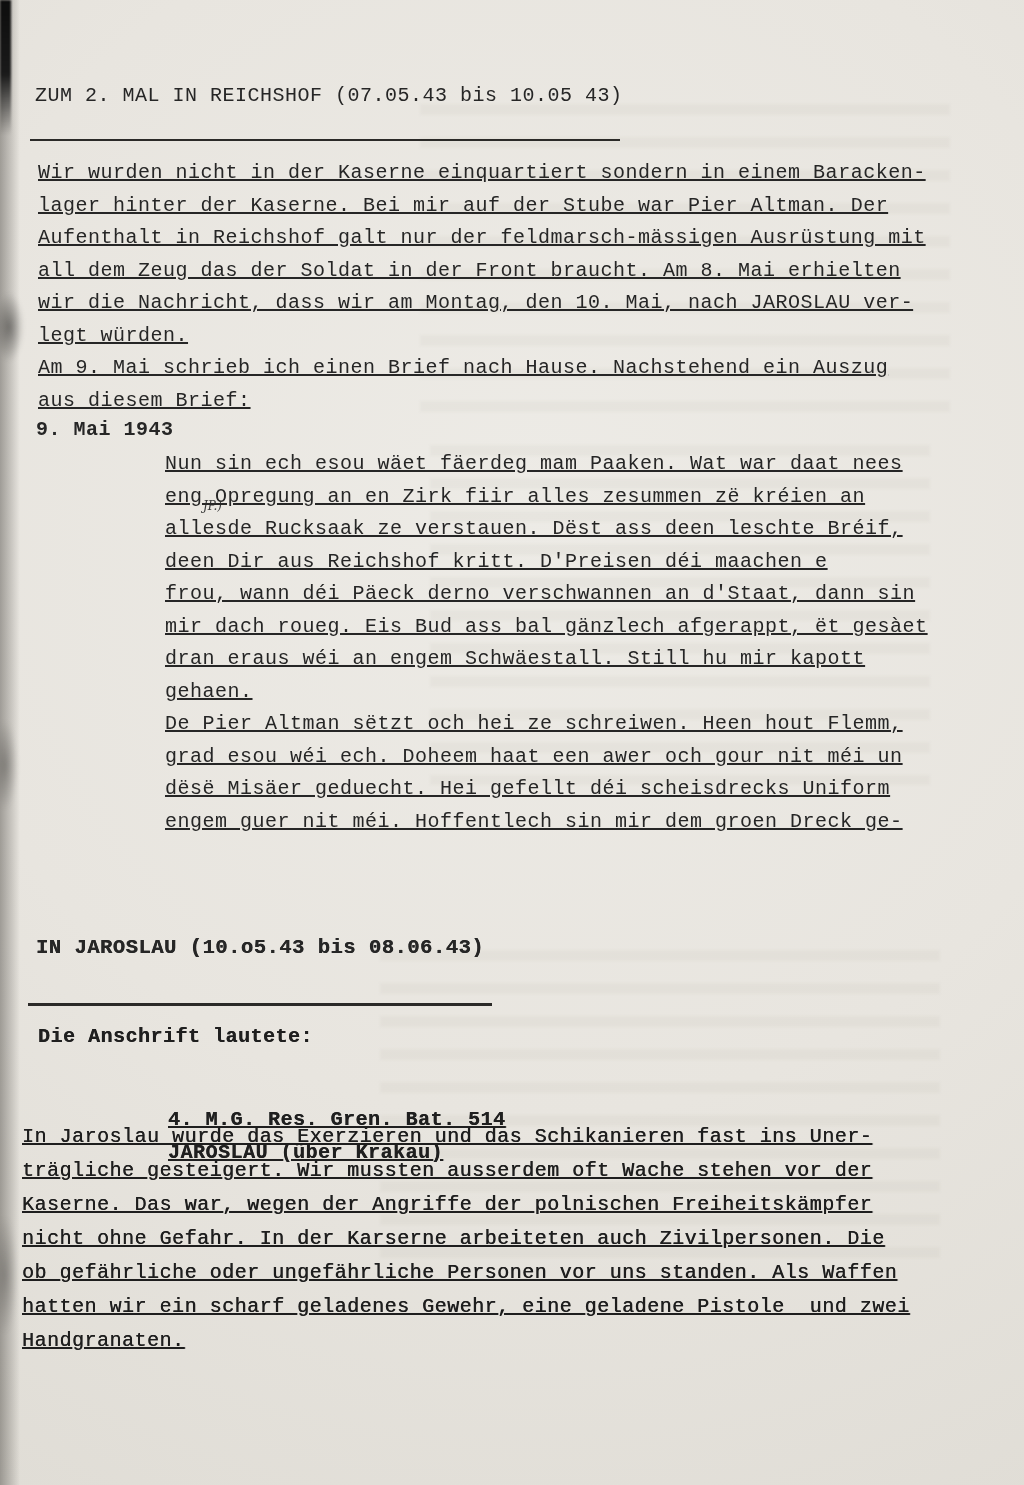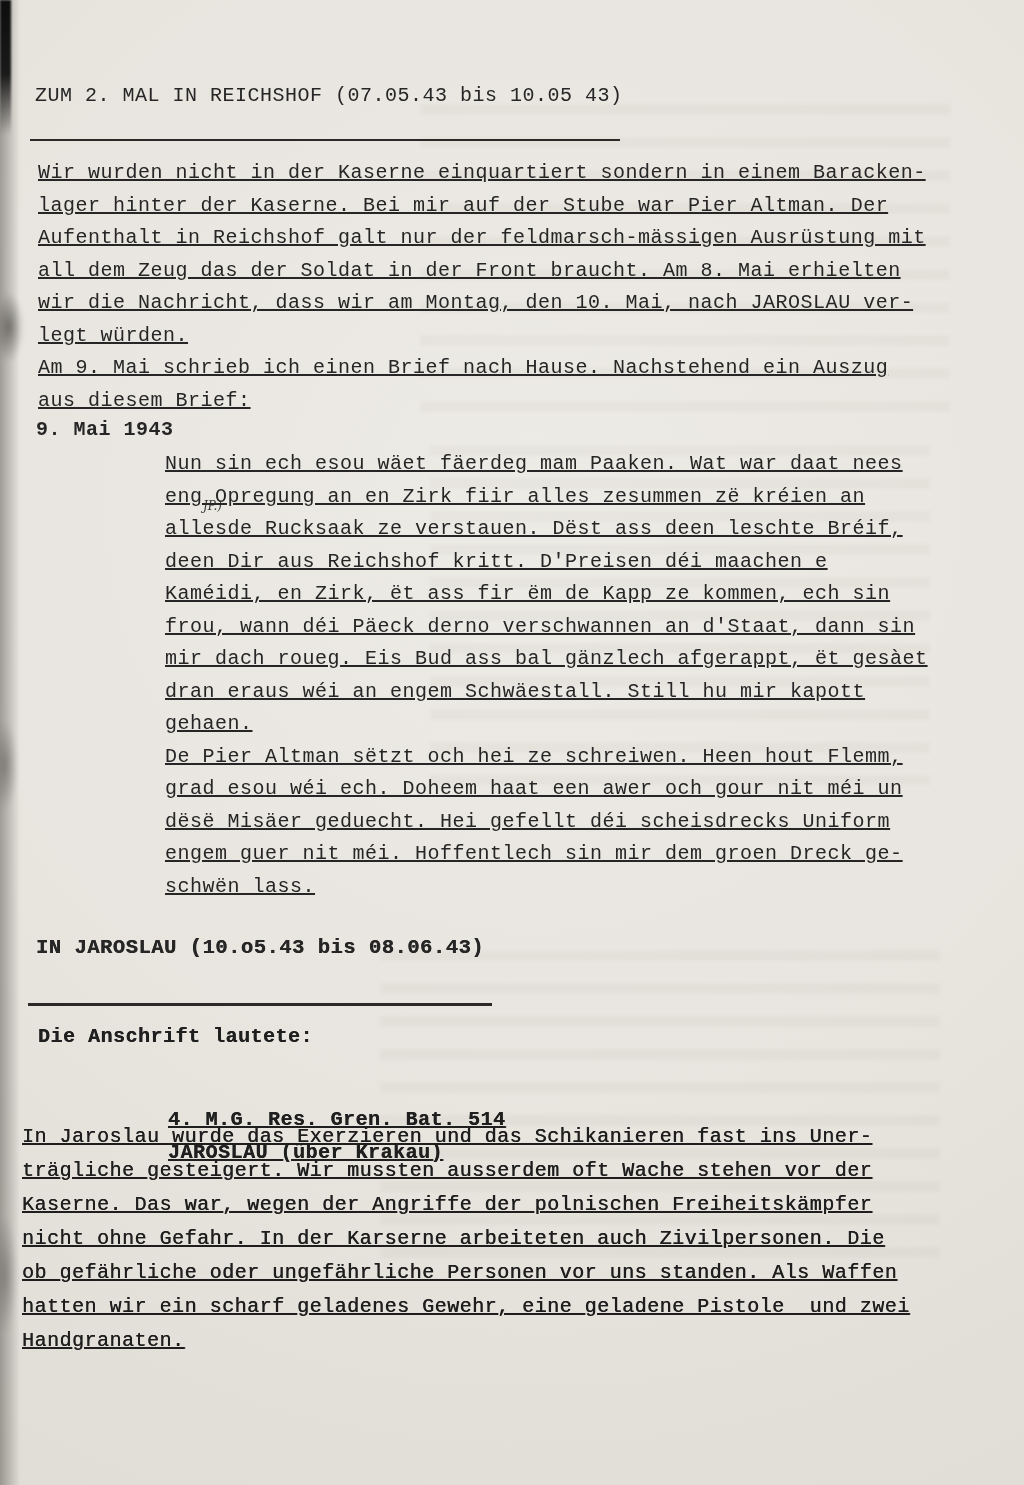--- a/index.html
+++ b/index.html
@@ -77,30 +77,28 @@
       <div class="line">Am 9. Mai schrieb ich einen Brief nach Hause. Nachstehend ein Auszug</div>
       <div class="line">aus diesem Brief:</div>
     </div>
   <div class="dateline">9. Mai 1943</div>
   <div class="annotation">JP.)</div>
   <div class="para letter">
       <div class="line">Nun sin ech esou wäet fäerdeg mam Paaken. Wat war daat nees</div>
       <div class="line">eng Opregung an en Zirk fiir alles zesummen zë kréien an</div>
       <div class="line">allesde Rucksaak ze verstauen. Dëst ass deen leschte Bréif,</div>
       <div class="line">deen Dir aus Reichshof kritt. D'Preisen déi maachen e</div>
-      <div class="line">Kaméidi, en Zirk, ët ass fir ëm de Kapp ze kommen, ech sin</div>
       <div class="line">frou, wann déi Päeck derno verschwannen an d'Staat, dann sin</div>
       <div class="line">mir dach roueg. Eis Bud ass bal gänzlech afgerappt, ët gesàet</div>
       <div class="line">dran eraus wéi an engem Schwäestall. Still hu mir kapott</div>
       <div class="line">gehaen.</div>
       <div class="line">De Pier Altman sëtzt och hei ze schreiwen. Heen hout Flemm,</div>
       <div class="line">grad esou wéi ech. Doheem haat een awer och gour nit méi un</div>
       <div class="line">dësë Misäer geduecht. Hei gefellt déi scheisdrecks Uniform</div>
       <div class="line">engem guer nit méi. Hoffentlech sin mir dem groen Dreck ge-</div>
-      <div class="line">schwën lass.</div>
     </div>
 
   <div class="h2">IN JAROSLAU (10.o5.43 bis 08.06.43)</div>
   <div class="rule rule2"></div>
   <div class="anschrift">Die Anschrift lautete:</div>
   <div class="para address">
       <div class="line">4. M.G. Res. Gren. Bat. 514</div>
       <div class="line">JAROSLAU (über Krakau)</div>
     </div>
   <div class="para para2">

